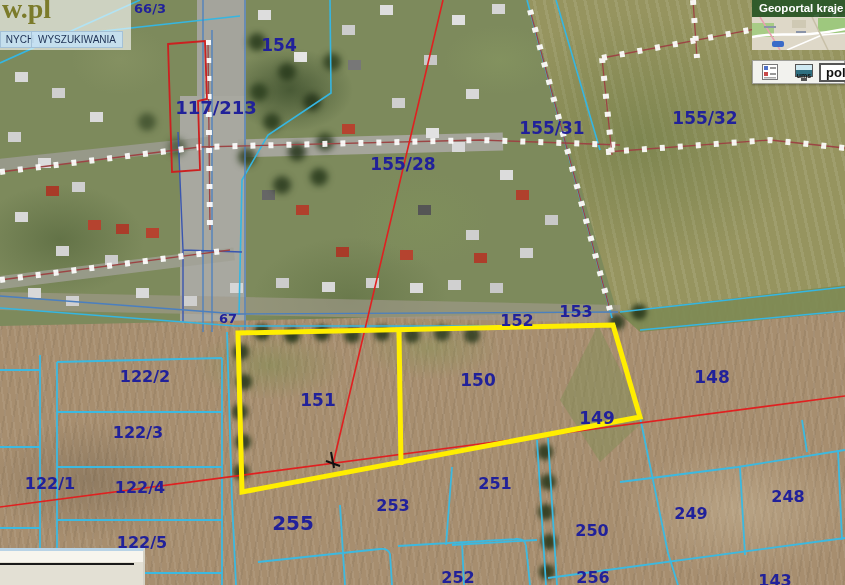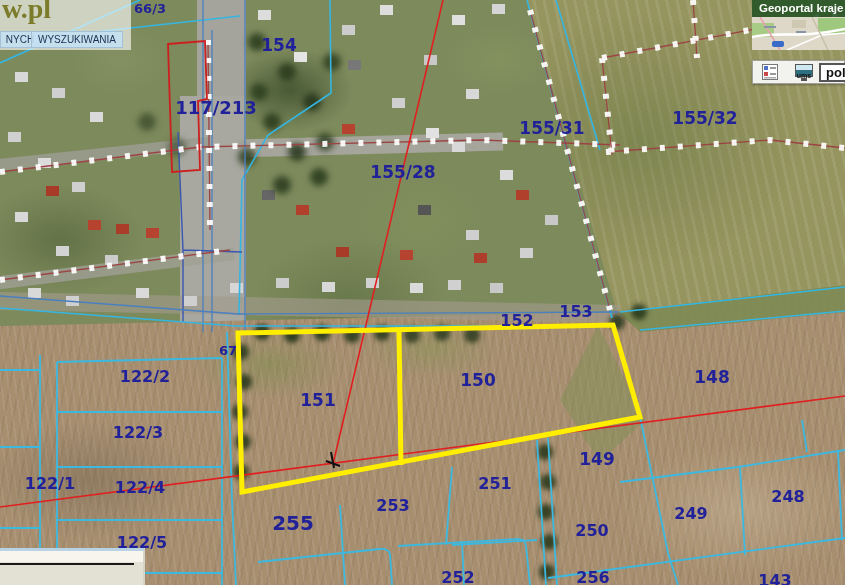--- a/index.html
+++ b/index.html
@@ -179,29 +179,29 @@
       <path class="blk" d="M326,461 L340,466 M331,452 L334,468"></path>
 
       <polygon class="yellow" points="238,333 613,325 640,417 242,492"></polygon>
       <path class="yellow" d="M399,331 L401,465"></path>
     </svg>
 
     <div class="abs labels">
         <span class="parcel-label" style="left: 150px; top: 8px; font-size: 13px;">66/3</span>
         <span class="parcel-label" style="left: 279px; top: 45px; font-size: 17px;">154</span>
         <span class="parcel-label" style="left: 216px; top: 107px; font-size: 18px;">117/213</span>
-        <span class="parcel-label" style="left: 403px; top: 164px; font-size: 17px; margin-top: 8px;">155/28</span>
+        <span class="parcel-label" style="left: 403px; top: 164px; font-size: 17px;">155/28</span>
         <span class="parcel-label" style="left: 552px; top: 128px; font-size: 17px;">155/31</span>
         <span class="parcel-label" style="left: 705px; top: 118px; font-size: 17px;">155/32</span>
-        <span class="parcel-label" style="left: 228px; top: 318px; font-size: 13px; margin-top: 32px;">67</span>
+        <span class="parcel-label" style="left: 228px; top: 318px; font-size: 13px;">67</span>
         <span class="parcel-label" style="left: 517px; top: 320px; font-size: 16px;">152</span>
         <span class="parcel-label" style="left: 576px; top: 311px; font-size: 16px;">153</span>
         <span class="parcel-label" style="left: 318px; top: 400px; font-size: 17px;">151</span>
         <span class="parcel-label" style="left: 478px; top: 380px; font-size: 17px;">150</span>
-        <span class="parcel-label" style="left: 597px; top: 418px; font-size: 17px; margin-top: 41px;">149</span>
+        <span class="parcel-label" style="left: 597px; top: 418px; font-size: 17px;">149</span>
         <span class="parcel-label" style="left: 712px; top: 377px; font-size: 17px;">148</span>
         <span class="parcel-label" style="left: 145px; top: 376px; font-size: 16px;">122/2</span>
         <span class="parcel-label" style="left: 138px; top: 432px; font-size: 16px;">122/3</span>
         <span class="parcel-label" style="left: 50px; top: 483px; font-size: 16px;">122/1</span>
         <span class="parcel-label" style="left: 140px; top: 487px; font-size: 16px;">122/4</span>
         <span class="parcel-label" style="left: 142px; top: 542px; font-size: 16px;">122/5</span>
         <span class="parcel-label" style="left: 293px; top: 523px; font-size: 20px;">255</span>
         <span class="parcel-label" style="left: 393px; top: 505px; font-size: 16px;">253</span>
         <span class="parcel-label" style="left: 495px; top: 483px; font-size: 16px;">251</span>
         <span class="parcel-label" style="left: 592px; top: 530px; font-size: 16px;">250</span>

